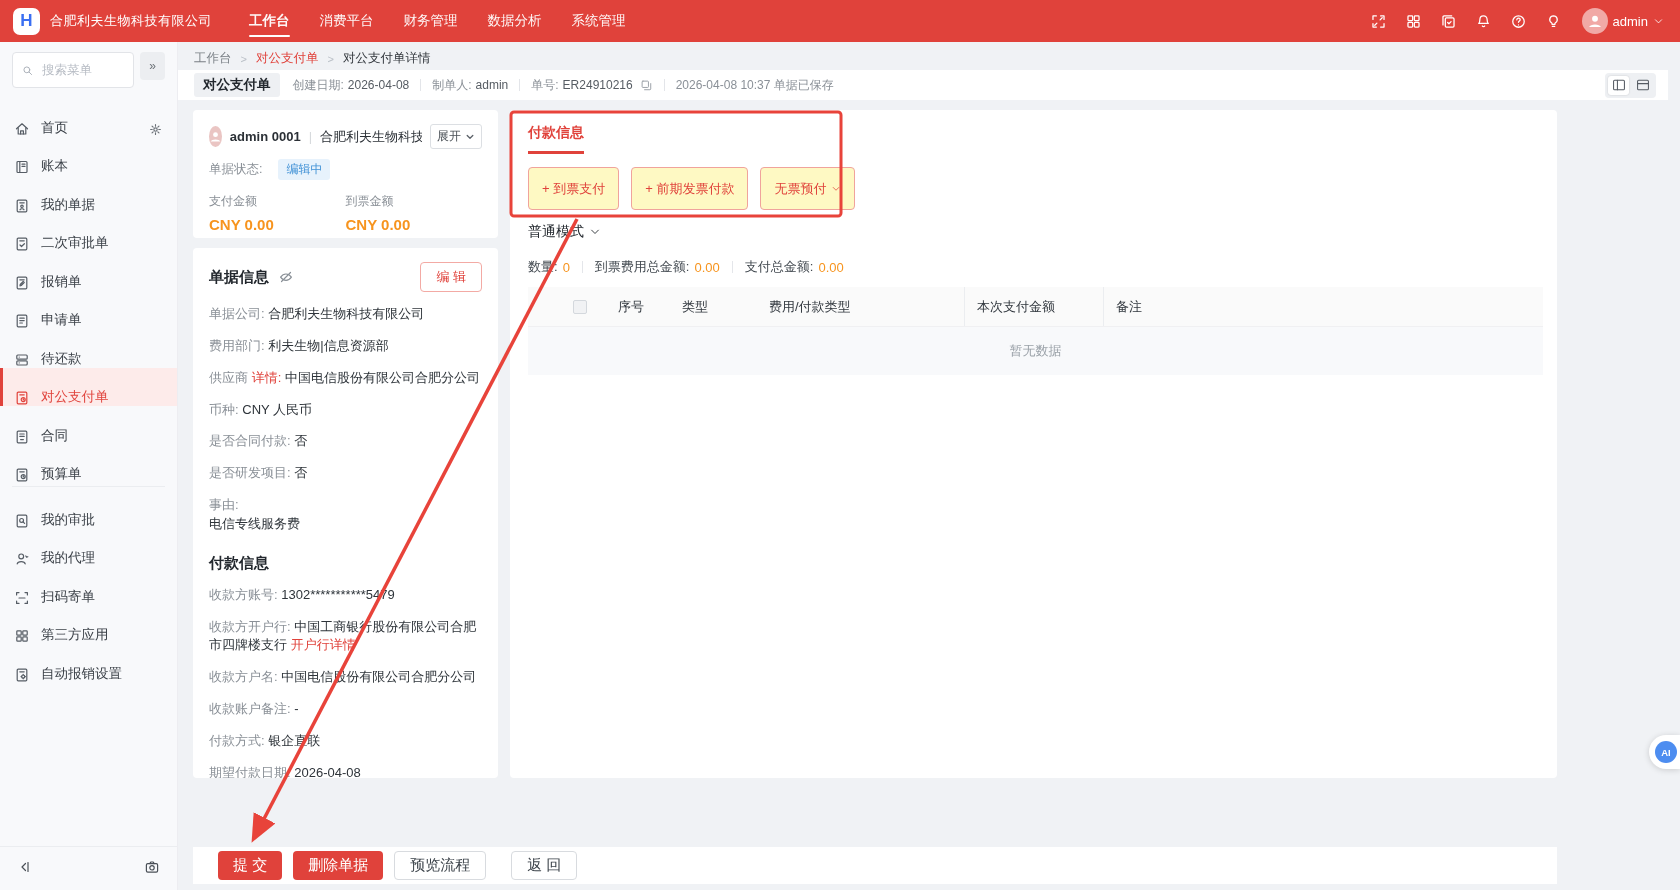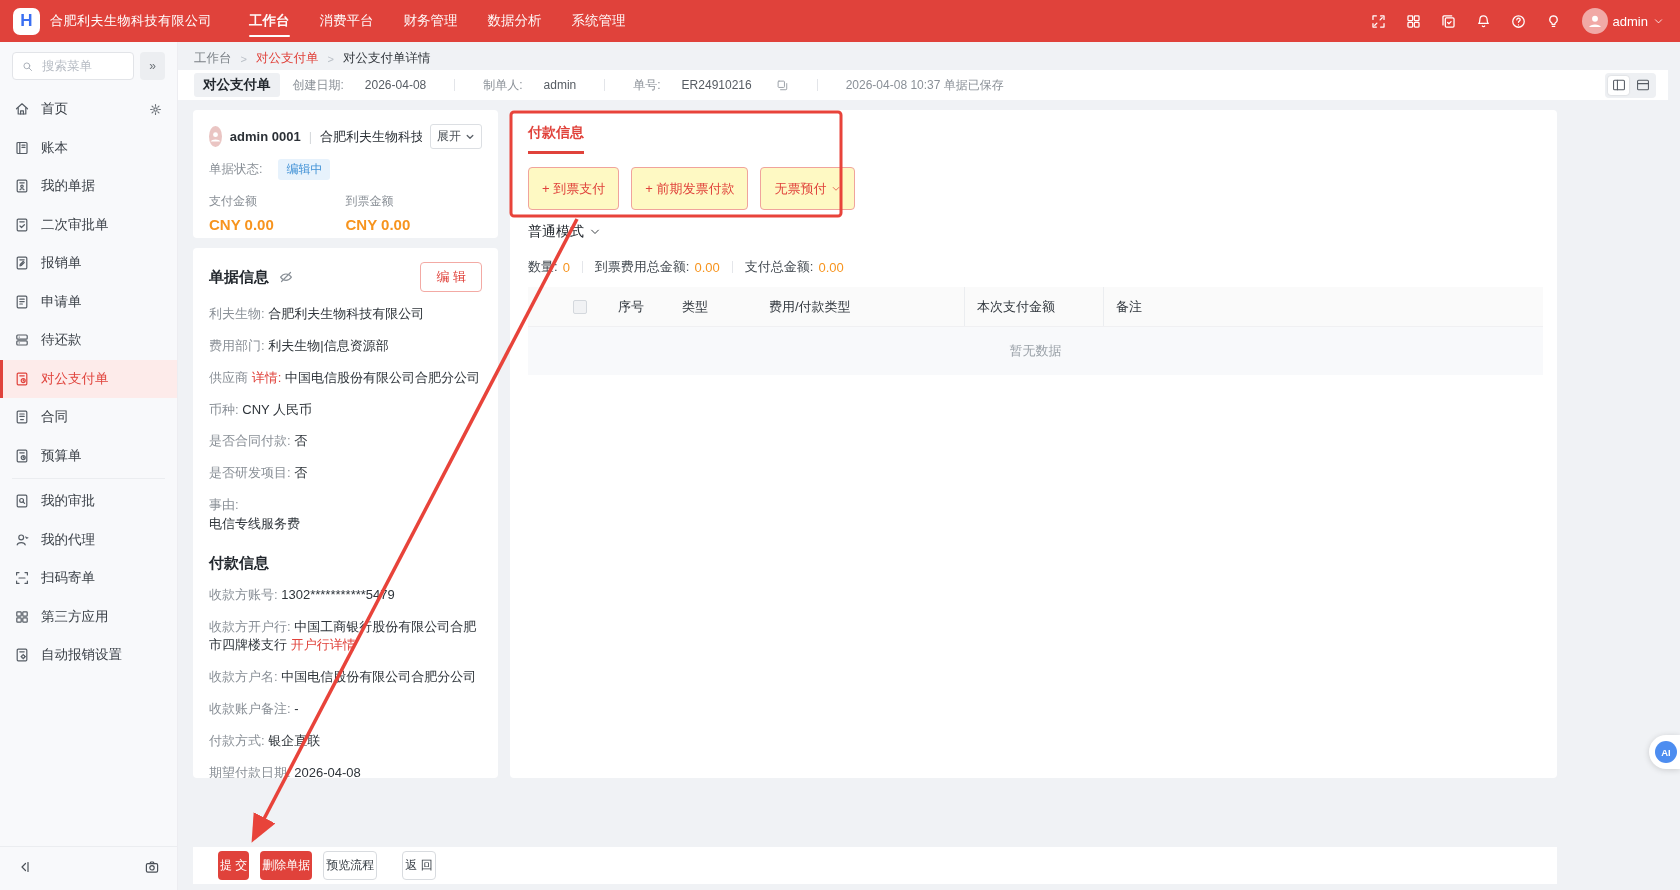--- a/index.html
+++ b/index.html
@@ -20,46 +20,46 @@
   .tb-icon{width:17px;height:17px;color:#fff;cursor:pointer}
   .avatar{width:26px;height:26px;border-radius:50%;background:rgba(255,255,255,.55);color:#fff;overflow:hidden;display:flex;align-items:center;justify-content:center}
   .avatar .icon{width:18px;height:18px}
   .admin-wrap{display:flex;align-items:center;gap:5px;cursor:pointer;margin-left:-6px}
   .admin-name{font-size:13px}
   .chev{width:11px;height:11px;color:#fff}
 
   
   .sidebar{position:absolute;top:42px;left:0;width:178px;bottom:0;background:#f8f9fb;border-right:1px solid #ededf1}
   .search-row{display:flex;gap:6px;padding:10px 12px 4px}
-  .search-box{flex:1;height:28px;background:#fff;border:1px solid #e2e4e8;border-radius:4px;display:flex;align-items:center;padding:0 8px;gap:6px}
+  .search-box{flex:1;height:36px;background:#fff;border:1px solid #e2e4e8;border-radius:4px;display:flex;align-items:center;padding:0 8px;gap:6px}
   .search-box .icon{width:13px;height:13px;color:#aab0b8}
   .search-box input{border:none;outline:none;width:100%;font-size:12.5px;color:#333;background:transparent}
   .search-box input::placeholder{color:#b7bcc4}
   .collapse-btn{width:25px;height:28px;background:#eceef1;border-radius:4px;color:#6a7076;display:flex;align-items:center;justify-content:center;font-size:12px;cursor:pointer}
   .menu{margin-top:6px}
-  .menu-item{height:38.5px;display:flex;align-items:center;padding:0 14px;gap:11px;font-size:13.5px;color:#3b4148;position:relative;cursor:pointer}
+  .menu-item{height:38.5px;display:flex;align-items:flex-end;padding:0 14px;gap:11px;font-size:13.5px;color:#3b4148;position:relative;cursor:pointer}
   .menu-item .mi{width:16px;height:16px;color:#565d65}
   .menu-item.active{background:#fdebea;color:#e0423b}
   .menu-item.active::before{content:"";position:absolute;left:0;top:0;bottom:0;width:3px;background:#e0423b}
   .menu-item.active .mi{color:#e0423b}
   .home-gear{margin-left:auto;width:15px;height:15px;color:#6a7076;cursor:pointer}
   .menu-divider{height:1px;background:#ebedf0;margin:3px 12px}
   .sidebar-footer{position:absolute;bottom:3px;left:0;right:0;height:41px;border-top:1px solid #ebedf0;display:flex;align-items:center;justify-content:space-between;padding:0 17px;color:#4a5057}
   .sf-icon{width:16px;height:16px;cursor:pointer;color:#4a5057}
 
   
   .main{position:absolute;left:178px;top:42px;right:0;bottom:0;background:#f0f2f5}
   .breadcrumb{padding:8px 0 0 16px;font-size:12.5px;color:#7b8187;display:flex;gap:9px;align-items:center;height:25px}
   .crumb-sep{color:#b9bfc6;font-size:11px}
   .crumb-red{color:#e0423b;cursor:pointer}
   .crumb-cur{color:#32373d}
   .crumb-plain{cursor:pointer}
   .doc-header{margin-top:3px;margin-right:12px;background:#fff;height:30px;display:flex;align-items:center;padding:0 12px 0 16px}
   .title-chip{background:#eef0f3;border-radius:3px;padding:3px 9px;font-size:13.5px;font-weight:bold;color:#23282e}
-  .meta{display:flex;align-items:center;gap:28px;margin-left:13px;font-size:12px;color:#8a9097}
+  .meta{display:flex;align-items:center;gap:11px;margin-left:13px;font-size:12px;color:#8a9097}
   .meta .val{color:#565c63}
   .meta-sep{width:1px;height:12px;background:#e3e5e9}
   .copy-ic{width:13px;height:13px;color:#9aa0a7;cursor:pointer;margin-left:-4px}
   .layout-toggle{margin-left:auto;background:#eef0f3;border-radius:4px;padding:3px;display:flex;gap:3px}
   .layout-btn{width:21px;height:19px;border-radius:3px;display:flex;align-items:center;justify-content:center;color:#555b63;cursor:pointer}
   .layout-btn .icon{width:14px;height:14px}
   .layout-btn.selected{background:#fff;box-shadow:0 0 2px rgba(0,0,0,.18)}
 
   .content{position:absolute;left:15px;top:68px;display:flex;gap:12px}
   .card{background:#fff;border-radius:4px}
@@ -111,21 +111,21 @@
   .th-seq{width:67px;padding-left:15px}
   .th-type{width:87px}
   .th-fee{width:208px;border-right:1px solid #ebedf0}
   .th-amt{width:139px;border-right:1px solid #ebedf0}
   .th-note{flex:1}
   .checkbox{width:14px;height:14px;border:1px solid #d4d8dd;background:#f1f2f4;border-radius:2px;cursor:pointer}
   .empty-row{height:48px;background:#f8f9fb;display:flex;align-items:center;justify-content:center;color:#9aa1a8;font-size:13px}
 
   
   .footer-bar{position:absolute;left:15px;top:805px;width:1364px;height:37px;background:#fff;display:flex;align-items:center;gap:11px;padding-left:25px}
-  .btn{height:29px;border-radius:4px;font-size:12px;display:flex;align-items:center;justify-content:center;padding:0 2px;cursor:pointer}
+  .btn{height:29px;border-radius:4px;font-size:15px;display:flex;align-items:center;justify-content:center;padding:0 15px;cursor:pointer}
   .btn-red{background:#e0423b;color:#fff;border:none}
   .btn-plain{background:#fff;border:1px solid #d8dbdf;color:#3c434a}
   .gap-back{margin-left:14px}
 
   
   .ai-pill{position:absolute;right:0;top:693px;width:31px;height:34px;background:#fff;border-radius:17px 0 0 17px;box-shadow:0 1px 6px rgba(0,0,0,.16);display:flex;align-items:center;padding-left:6px;z-index:40;cursor:pointer}
   .ai-circle{width:22px;height:22px;border-radius:50%;background:#4d8df0;color:#fff;font-size:9.5px;font-weight:bold;display:flex;align-items:center;justify-content:center;}
 
   
   .anno{position:absolute;inset:0;z-index:60;pointer-events:none}
@@ -485,21 +485,21 @@
         <div class="card2-head">
           <span class="card-title">单据信息</span>
           <span class="icon eyeoff">
               <svg viewBox="0 0 16 16" fill="none" stroke="currentColor" stroke-width="1.2" stroke-linecap="round" stroke-linejoin="round">
                 <path d="M2.6 8.2S4.8 5 8 5s5.4 3.2 5.4 3.2-2.2 3.2-5.4 3.2S2.6 8.2 2.6 8.2z"></path>
                 <path d="M3.5 12.5l9-9"></path>
               </svg>
             </span>
           <button class="edit-btn">编 辑</button>
         </div>
-        <div class="field"><span class="lbl">利夫生物:</span> <span>合肥利夫生物科技有限公司</span></div>
+        <div class="field"><span class="lbl">单据公司:</span> <span>合肥利夫生物科技有限公司</span></div>
         <div class="field"><span class="lbl">费用部门:</span> <span>利夫生物|信息资源部</span></div>
         <div class="field"><span class="lbl">供应商</span> <span class="rlink">详情:</span> <span>中国电信股份有限公司合肥分公司</span></div>
         <div class="field"><span class="lbl">币种:</span> <span>CNY 人民币</span></div>
         <div class="field"><span class="lbl">是否合同付款:</span> <span>否</span></div>
         <div class="field"><span class="lbl">是否研发项目:</span> <span>否</span></div>
         <div class="field"><span class="lbl">事由:</span><br><span>电信专线服务费</span></div>
         <div class="subhead">付款信息</div>
         <div class="field"><span class="lbl">收款方账号:</span> <span>1302***********5479</span></div>
         <div class="field"><span class="lbl">收款方开户行:</span> <span>中国工商银行股份有限公司合肥市四牌楼支行</span> <span class="rlink">开户行详情</span></div>
         <div class="field"><span class="lbl">收款方户名:</span> <span>中国电信股份有限公司合肥分公司</span></div>

